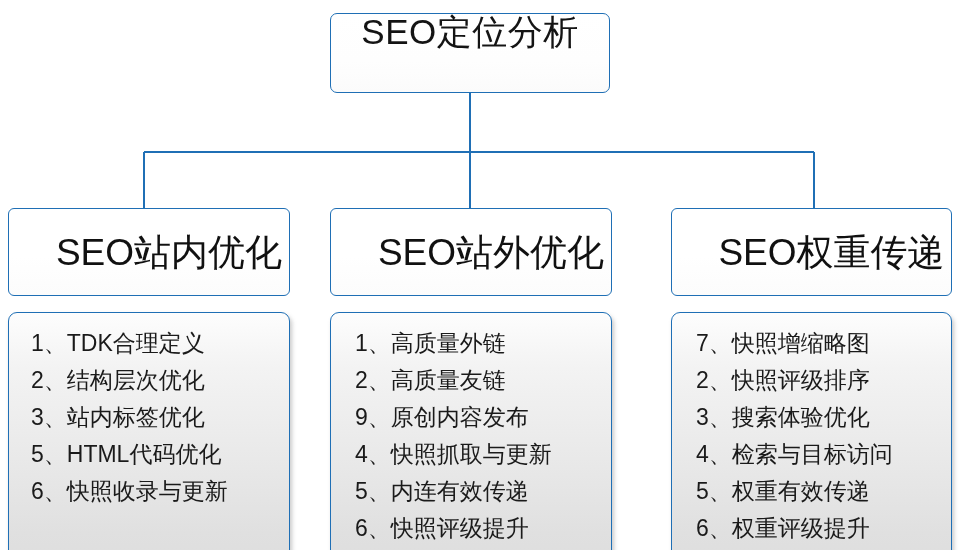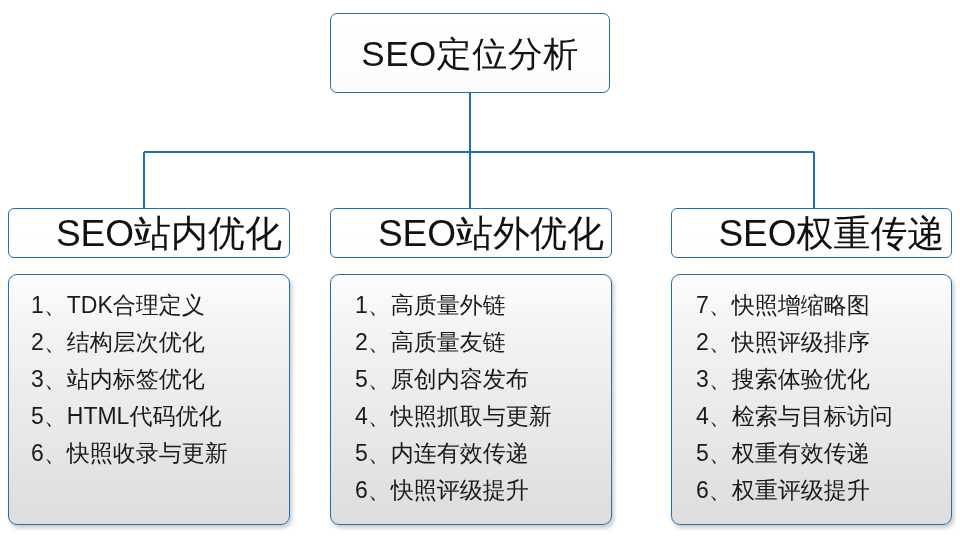--- a/index.html
+++ b/index.html
@@ -36,21 +36,21 @@
     position: absolute;
     left: 330px;
     top: 13px;
     width: 280px;
     height: 80px;
     box-sizing: border-box;
     border: 1.4px solid #1f6fb5;
     border-radius: 7px;
     background: linear-gradient(to bottom, #ffffff 0%, #fefefe 60%, #fbfbfb 100%);
     display: flex;
-    align-items: center;
+    align-items: flex-start;
     justify-content: center;
   }
   .root-label {
     font-size: 35px;
     color: #141414;
     letter-spacing: 0.5px;
     line-height: 1;
     white-space: nowrap;
   }
 
@@ -58,21 +58,21 @@
   .column {
     position: absolute;
     top: 208px;
   }
   .col-1 { left: 8px;   width: 282px; }
   .col-2 { left: 330px; width: 282px; }
   .col-3 { left: 671px; width: 281px; }
 
   .col-header {
     box-sizing: border-box;
-    height: 50px;
+    height: 88px;
     border: 1.4px solid #1f6fb5;
     border-radius: 6px;
     background: linear-gradient(to bottom, #ffffff 0%, #ffffff 55%, #fcfcfc 100%);
     display: flex;
     align-items: center;
     justify-content: center;
     padding-left: 40px;
   }
   .col-header-label {
     font-size: 37px;
@@ -137,21 +137,21 @@
     </div>
   </div>
 
   <div class="column col-2">
     <div class="col-header">
       <span class="col-header-label">SEO站外优化</span>
     </div>
     <div class="col-list">
       <div class="list-item">1、高质量外链</div>
       <div class="list-item">2、高质量友链</div>
-      <div class="list-item">5、原创内容发布</div>
+      <div class="list-item">9、原创内容发布</div>
       <div class="list-item">4、快照抓取与更新</div>
       <div class="list-item">5、内连有效传递</div>
       <div class="list-item">6、快照评级提升</div>
     </div>
   </div>
 
   <div class="column col-3">
     <div class="col-header">
       <span class="col-header-label">SEO权重传递</span>
     </div>

